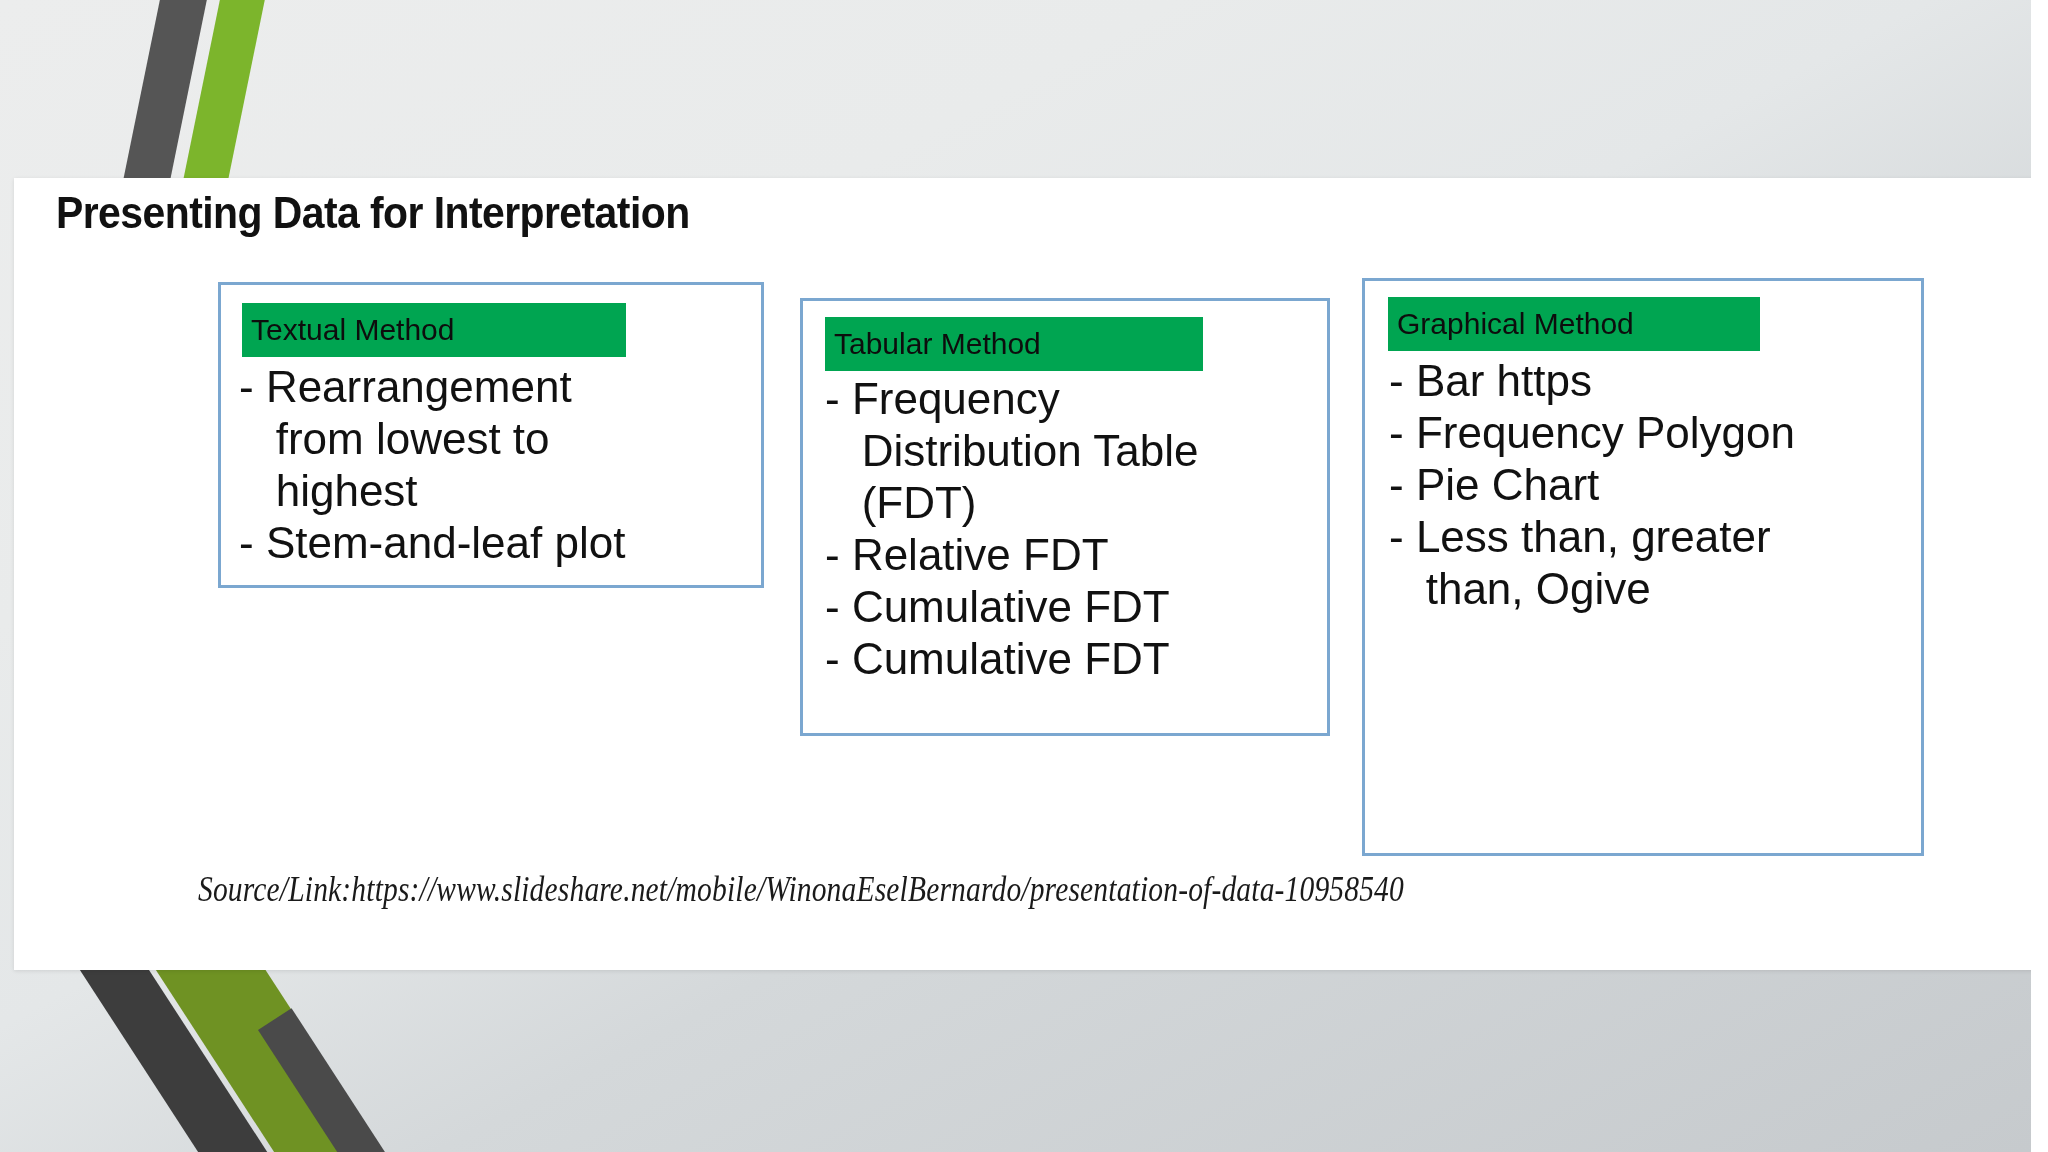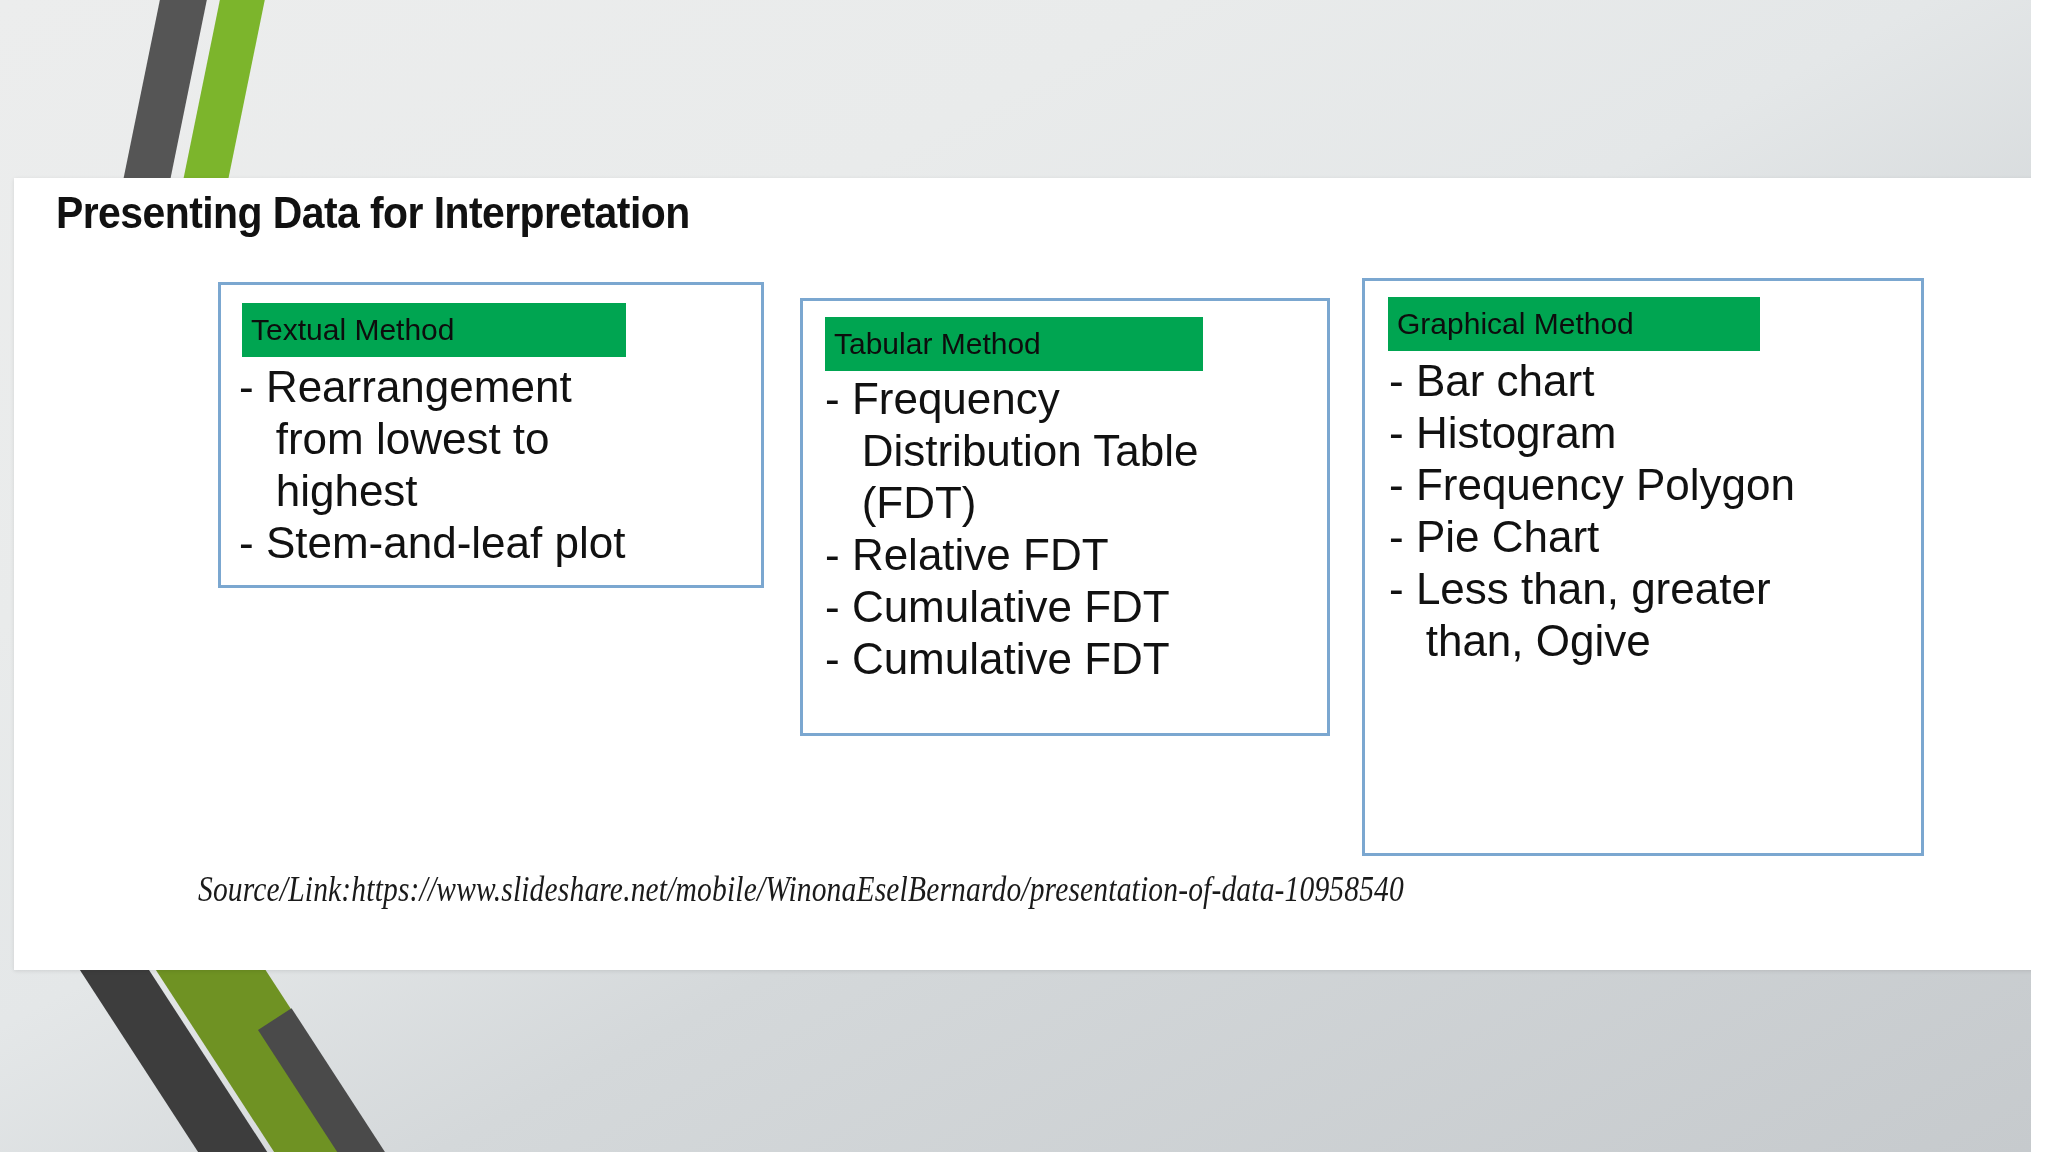--- a/index.html
+++ b/index.html
@@ -195,22 +195,21 @@
    (FDT)</li>
         <li>- Relative FDT</li>
         <li>- Cumulative FDT</li>
         <li>- Cumulative FDT</li>
       </ul>
     </div>
 
     <div class="method-box box3">
       <div class="box-header">Graphical Method</div>
       <ul class="box-list">
-        <li>- Bar chart</li>
-        <li>- Histogram</li>
+        <li>- Bar https</li>
         <li>- Frequency Polygon</li>
         <li>- Pie Chart</li>
         <li>- Less than, greater
    than, Ogive</li>
       </ul>
     </div>
 
     <div class="source-line">Source/Link:https://www.slideshare.net/mobile/WinonaEselBernardo/presentation-of-data-10958540</div>
 
   </div>

